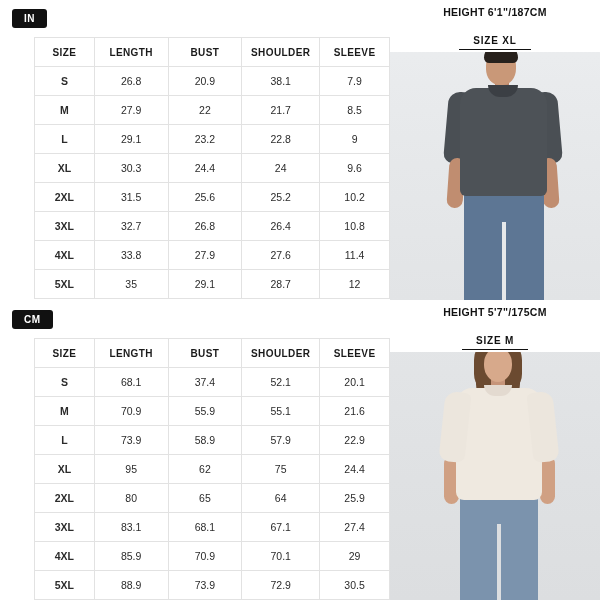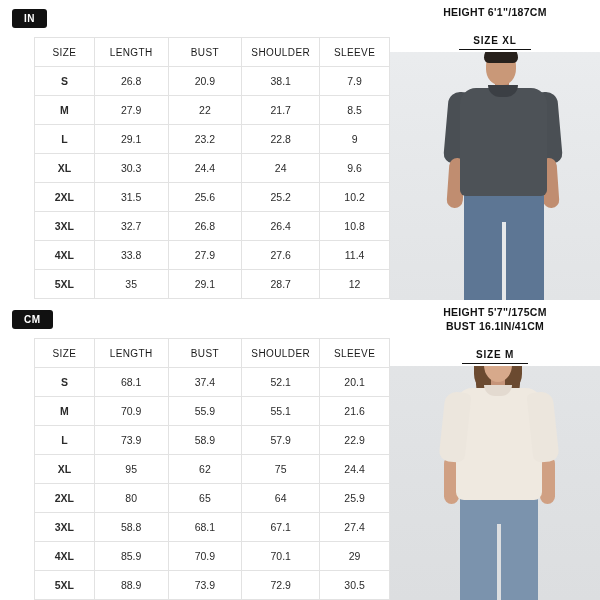--- a/index.html
+++ b/index.html
@@ -45,21 +45,21 @@
   table.size-table th,
   table.size-table td {
     border: 1px solid #e2e2e2;
     text-align: center;
     height: 29px;
     font-size: 10.5px;
     color: #2b2b2b;
     font-weight: normal;
   }
   table.size-table th {
-    font-weight: normal;
+    font-weight: bold;
     font-size: 10px;
     letter-spacing: 0.4px;
     color: #1a1a1a;
   }
   table.size-table td.size-cell {
     font-weight: bold;
     font-size: 10.5px;
   }
   table.size-table col.c-size { width: 60px; }
   table.size-table col.c-len  { width: 74px; }
@@ -444,21 +444,21 @@
           </tr>
           <tr>
             <td class="size-cell">2XL</td>
             <td>80</td>
             <td>65</td>
             <td>64</td>
             <td>25.9</td>
           </tr>
           <tr>
             <td class="size-cell">3XL</td>
-            <td>58.8</td>
+            <td>83.1</td>
             <td>68.1</td>
             <td>67.1</td>
             <td>27.4</td>
           </tr>
           <tr>
             <td class="size-cell">4XL</td>
             <td>85.9</td>
             <td>70.9</td>
             <td>70.1</td>
             <td>29</td>
@@ -506,20 +506,19 @@
         <div class="f-hair2"></div>
         <div class="f-arm-l"></div>
         <div class="f-arm-r"></div>
         <div class="f-jeans"></div>
         <div class="f-shirt"></div>
         <div class="f-sleeve-l"></div>
         <div class="f-sleeve-r"></div>
       </div>
       <div class="spec-box">
         <div class="spec-line">HEIGHT  5'7"/175CM</div>
-        <div class="spec-line">BUST  16.1IN/41CM</div>
         <div class="spec-size">SIZE  M</div>
       </div>
     </div>
 
   </div>
 
 </div>
 
 </body></html>

